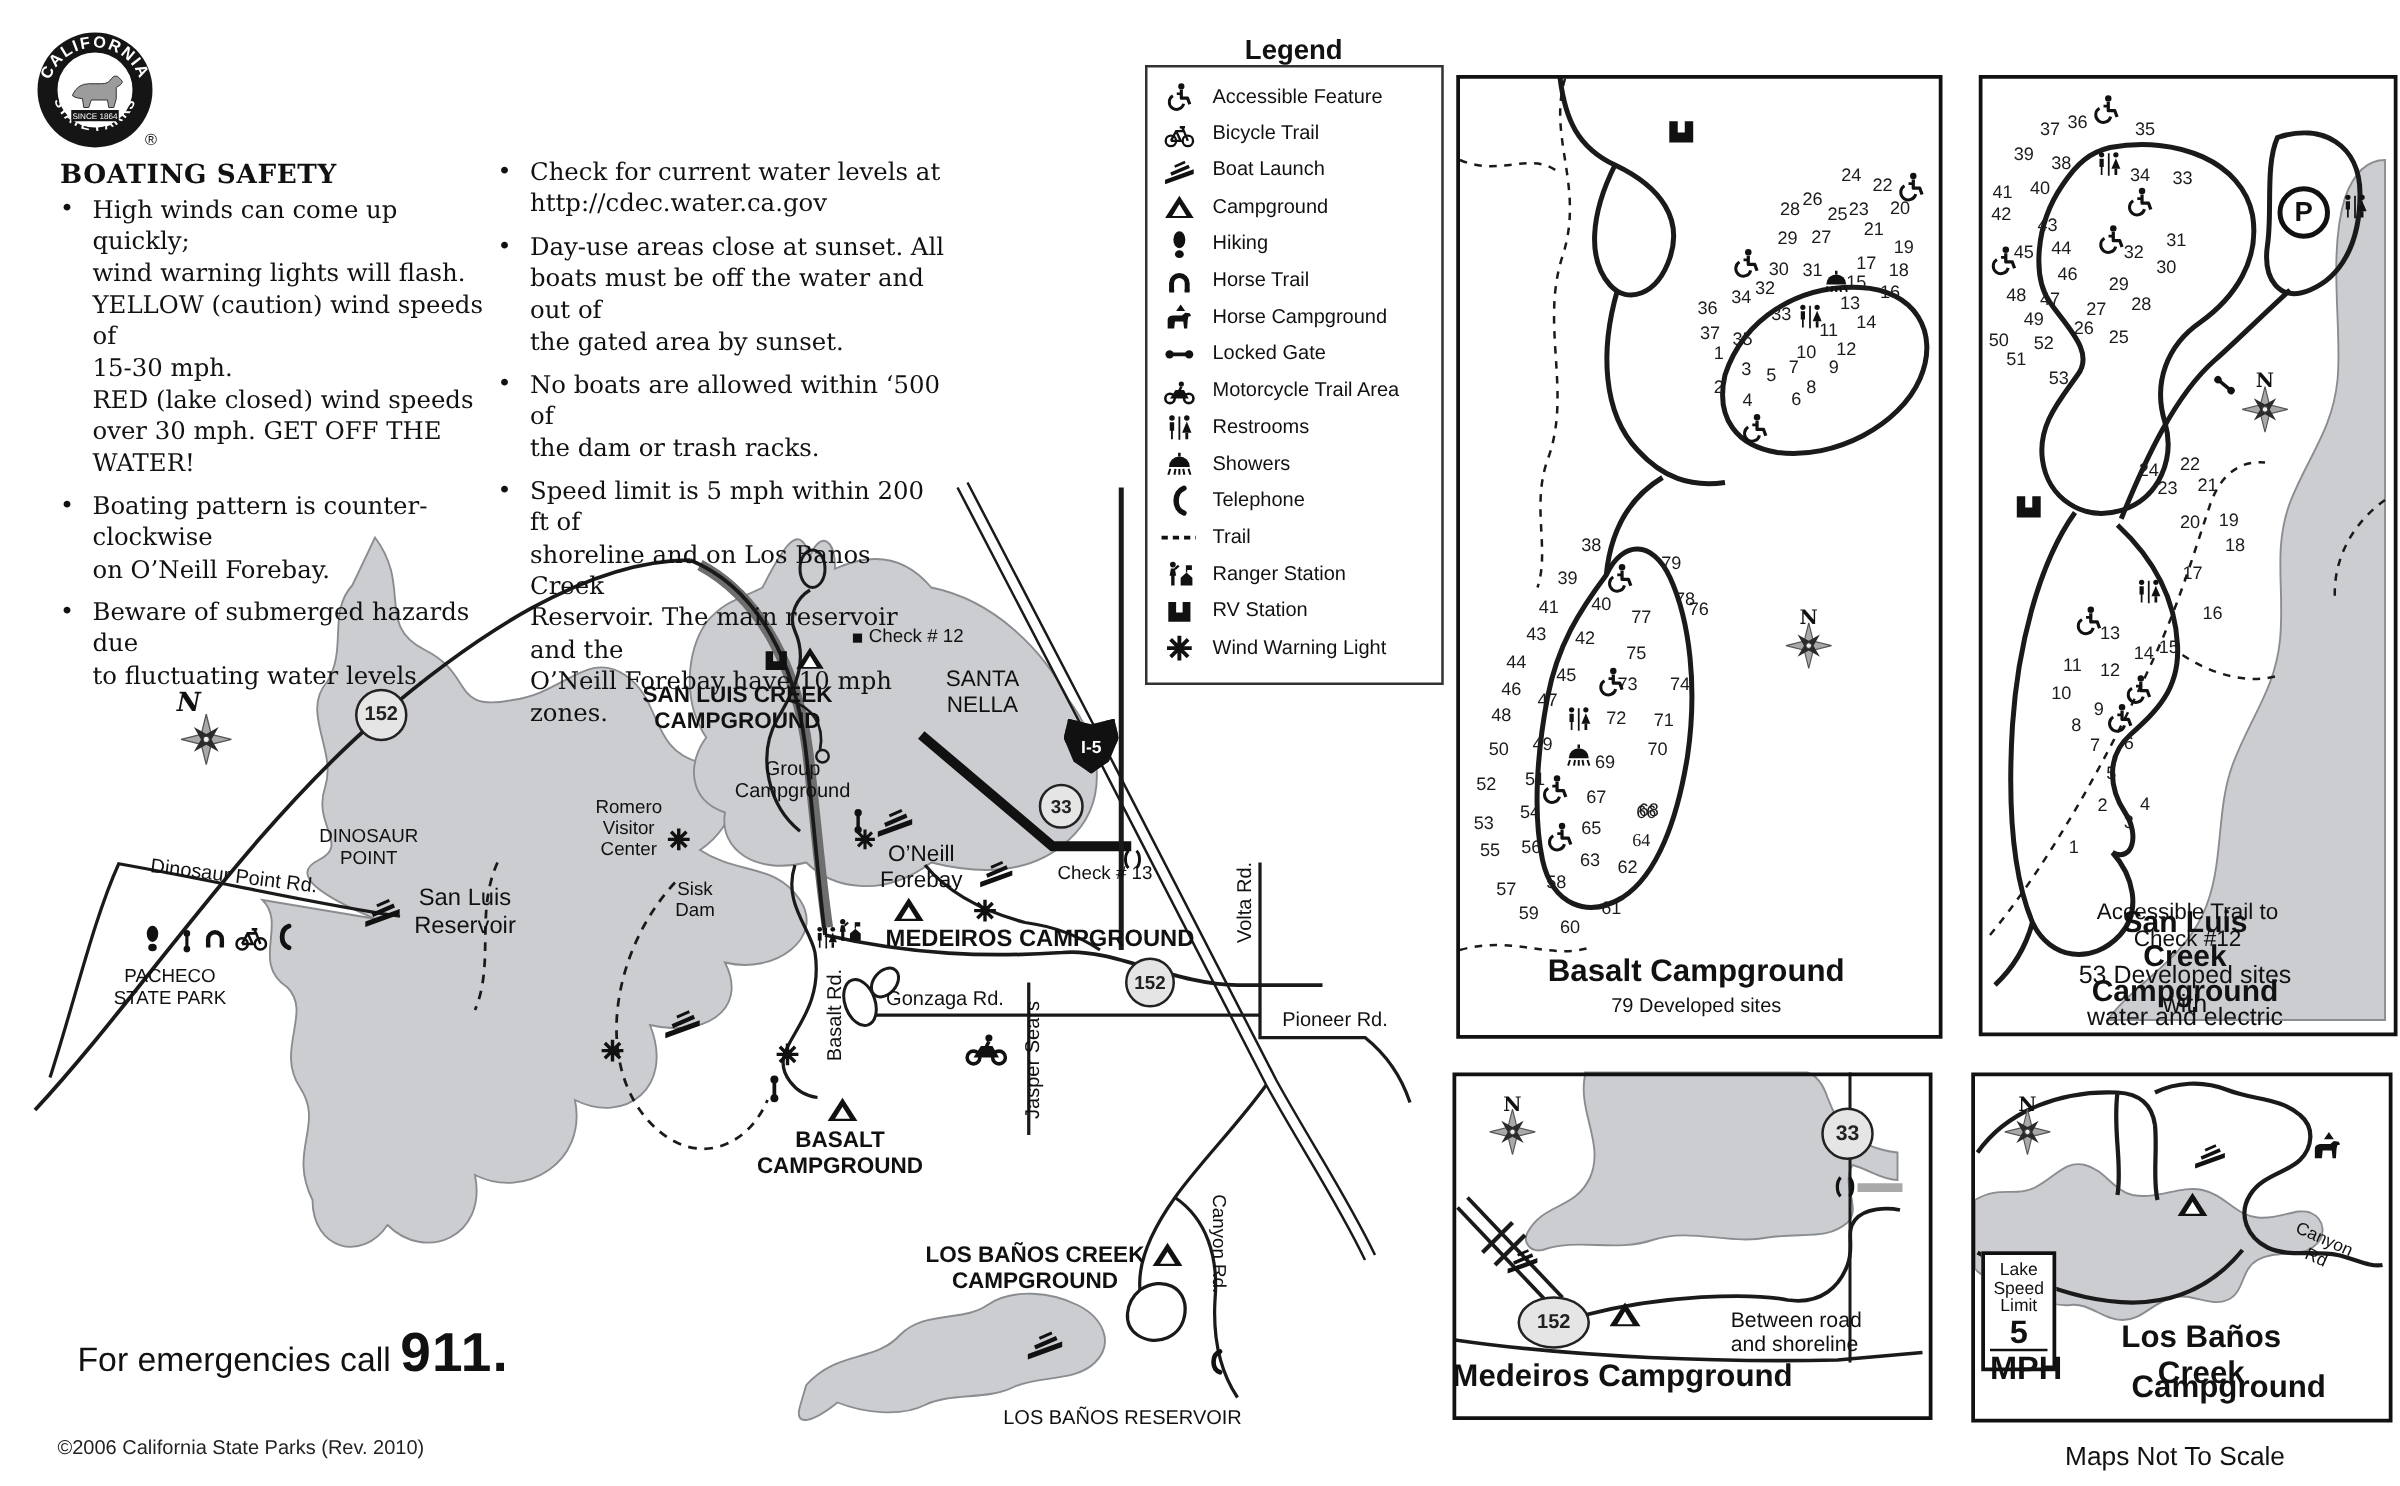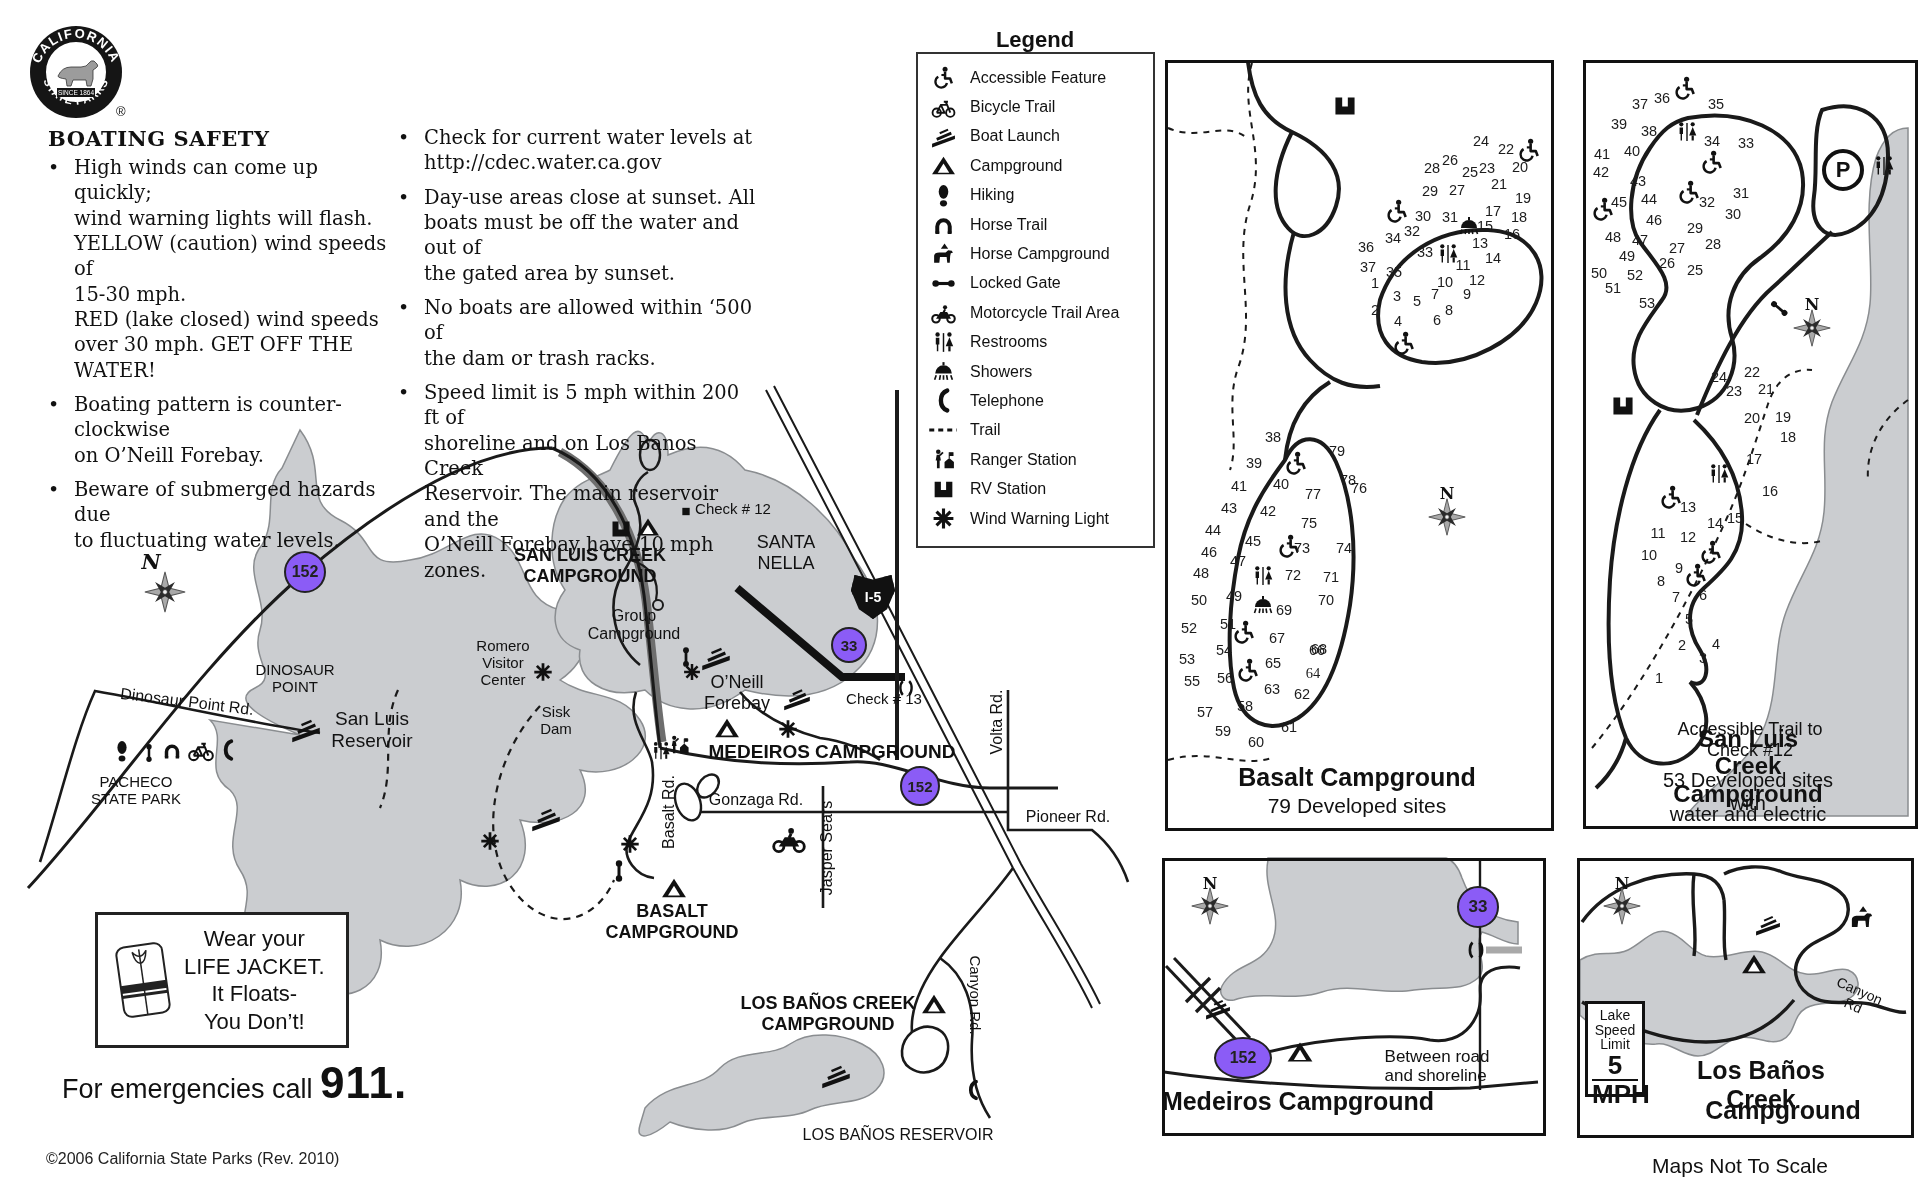--- a/index.html
+++ b/index.html
@@ -20,21 +20,21 @@
   .legend-ic{width:30px;display:flex;justify-content:center;align-items:center;flex:0 0 30px;}
   .legend-lb{font-size:16px;margin-left:12px;color:#111;}
   .bullets{position:absolute;font-family:"DejaVu Serif",serif;font-size:19.5px;line-height:1.3;}
   .bullets .b-item{display:flex;margin-bottom:9px;}
   .bullets .dot{flex:0 0 26px;font-size:19px;}
   .bullets .b-txt{white-space:pre-line;}
   .bs-head{position:absolute;font-family:"DejaVu Serif",serif;font-weight:bold;font-size:21px;
            letter-spacing:.5px;}
   .title{position:absolute;font-weight:bold;font-size:33px;letter-spacing:.2px;}
   .shield{position:absolute;transform:translate(-50%,-50%);display:flex;align-items:center;
-          justify-content:center;background:#8b5cf6;border:2.5px solid #222;color:#222;
+          justify-content:center;background:#e5e5e5;border:2.5px solid #222;color:#222;
           font-weight:bold;z-index:5;}
   .shield.circle{border-radius:50%;}
   .shield.ellipse{border-radius:50%;}
   .shield.interstate{background:#111;color:#fff;border:2px solid #111;
        clip-path:polygon(8% 0,50% 10%,92% 0,100% 35%,82% 78%,50% 100%,18% 78%,0 35%);}
   .parking{position:absolute;transform:translate(-50%,-50%);width:34px;height:34px;border:4px solid #111;
            border-radius:50%;display:flex;align-items:center;justify-content:center;
            font-weight:bold;font-size:22px;z-index:5;}
   .jacket-box{position:absolute;border:3px solid #222;display:flex;align-items:center;
               padding:10px 14px;gap:10px;background:#fff;}
@@ -439,33 +439,20 @@
           <span class="legend-ic">
             <svg width="25" height="25" viewBox="0 0 24 24">
               <use href="#sym-windlight"></use>
             </svg>
           </span>
           <span class="legend-lb">Wind Warning Light</span>
         </div>
       </div>
   </div>
 
-  <div class="jacket-box" style="left:95px;top:912px;width:220px;">
-    <svg width="62" height="82" viewBox="0 0 62 82">
-      <rect x="8" y="6" width="46" height="70" rx="8" fill="none" stroke="#222" stroke-width="2" transform="rotate(-8 31 41)"></rect>
-      <path d="M31 10 V76" stroke="#222" stroke-width="1.5" transform="rotate(-8 31 41)"></path>
-      <path d="M24 12 q7 10 14 0 q-2 12 -7 12 q-5 0 -7 -12" fill="none" stroke="#222" stroke-width="1.5" transform="rotate(-8 31 41)"></path>
-      <rect x="8" y="44" width="46" height="8" fill="#222" transform="rotate(-8 31 41)"></rect>
-      <rect x="8" y="54" width="46" height="3" fill="#222" transform="rotate(-8 31 41)"></rect>
-    </svg>
-    <div class="jacket-txt">Wear your
-LIFE JACKET.
-It Floats-
-You Don’t!</div>
-  </div>
 
   <div class="emergency" style="left:62px;top:1058px;"><span>For emergencies call </span><b>911</b><b>.</b></div>
   <div class="copyright" style="left:46px;top:1150px;">©2006 California State Parks (Rev. 2010)</div>
 
   <div class="speed-sign" style="left:1585px;top:1001px;width:60px;height:96px;">
     <div class="s1">Lake</div>
     <div class="s1">Speed</div>
     <div class="s1">Limit</div>
     <div class="s2">5</div>
     <div class="s2" style="border-top:2px solid #111;">MPH</div>
@@ -504,21 +491,21 @@
       <div class="map-label" style="left: 997px; top: 722px; font-size: 16px; transform: translate(-50%, -50%) rotate(-90deg);">Volta Rd.</div>
       <div class="map-label" style="left: 1068px; top: 817px; font-size: 16px; transform: translate(-50%, -50%);">Pioneer Rd.</div>
       <div class="map-label" style="left: 672px; top: 922px; font-size: 18px; font-weight: bold; transform: translate(-50%, -50%);">BASALT
 CAMPGROUND</div>
       <div class="map-label" style="left: 828px; top: 1014px; font-size: 18px; font-weight: bold; transform: translate(-50%, -50%);">LOS BAÑOS CREEK
 CAMPGROUND</div>
       <div class="map-label" style="left: 975px; top: 995px; font-size: 15px; transform: translate(-50%, -50%) rotate(90deg);">Canyon Rd.</div>
       <div class="map-label" style="left: 898px; top: 1135px; font-size: 16px; transform: translate(-50%, -50%);">LOS BAÑOS RESERVOIR</div>
       <div class="map-label serif" style="left: 1447px; top: 494px; font-size: 16px; font-weight: bold; transform: translate(-50%, -50%);">N</div>
       <div class="map-label" style="left: 1357px; top: 777px; font-size: 25px; font-weight: bold; transform: translate(-50%, -50%);">Basalt Campground</div>
-      <div class="map-label" style="left: 1357px; top: 806px; font-size: 21px; transform: translate(-50%, -50%); text-align: center;">79 Developed sites</div>
+      <div class="map-label" style="left: 1357px; top: 806px; font-size: 16px; transform: translate(-50%, -50%); text-align: center;">79 Developed sites</div>
       <div class="map-label serif" style="left: 1812px; top: 305px; font-size: 16px; font-weight: bold; transform: translate(-50%, -50%);">N</div>
       <div class="map-label" style="left: 1750px; top: 740px; font-size: 18px; transform: translate(-50%, -50%);">Accessible Trail to Check #12</div>
       <div class="map-label" style="left: 1748px; top: 766px; font-size: 24px; font-weight: bold; transform: translate(-50%, -50%);">San Luis Creek Campground</div>
       <div class="map-label" style="left: 1748px; top: 792px; font-size: 20px; transform: translate(-50%, -50%);">53 Developed sites with</div>
       <div class="map-label" style="left: 1748px; top: 814px; font-size: 20px; transform: translate(-50%, -50%);">water and electric</div>
       <div class="map-label serif" style="left: 1210px; top: 884px; font-size: 16px; font-weight: bold; transform: translate(-50%, -50%);">N</div>
       <div class="map-label" style="left: 1437px; top: 1066px; font-size: 17px; text-align: left; transform: translate(-50%, -50%);">Between road
 and shoreline</div>
       <div class="map-label" style="left: 1298px; top: 1101px; font-size: 25px; font-weight: bold; transform: translate(-50%, -50%);">Medeiros Campground</div>
       <div class="map-label serif" style="left: 1622px; top: 884px; font-size: 16px; font-weight: bold; transform: translate(-50%, -50%);">N</div>

